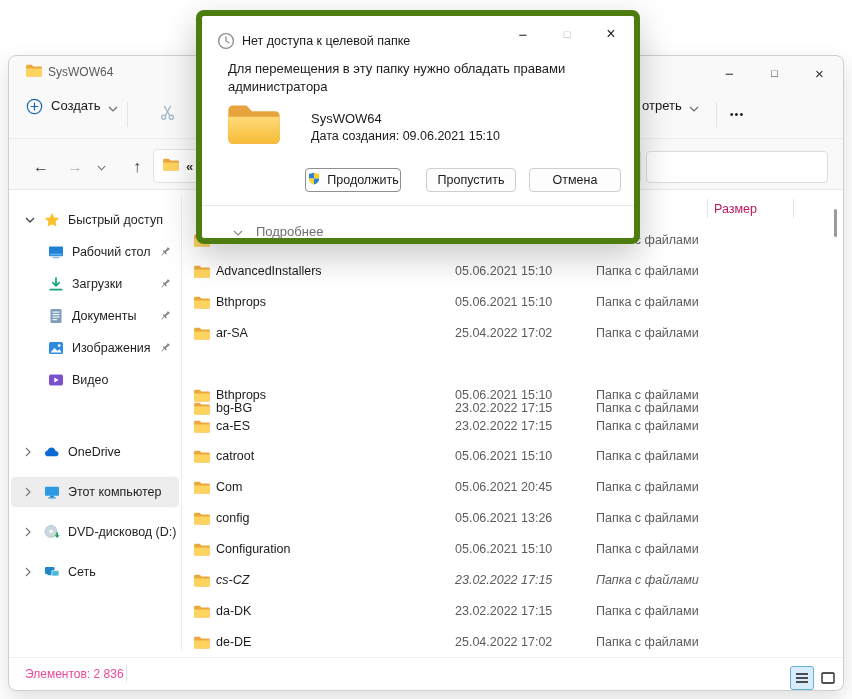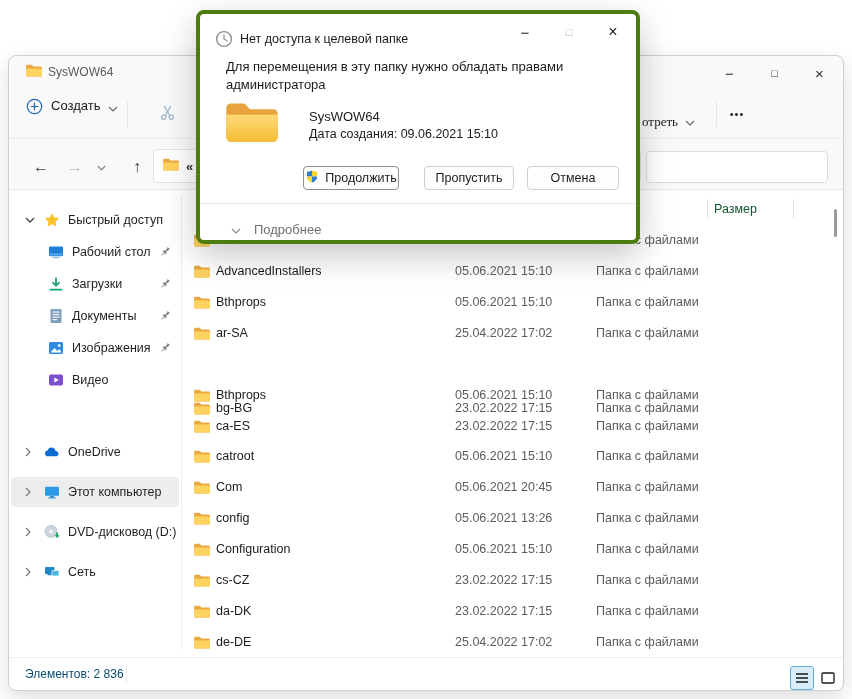--- a/index.html
+++ b/index.html
@@ -16,21 +16,21 @@
   .win-controls { right:1px; top:1px; height:32px; display:flex; }
   .win-controls .wc { width:45px; height:32px; display:flex; align-items:center; justify-content:center;
     color:#303030; font-size:13px; }
   .wc.min { font-size:15px; }  .wc.max { font-size:11px; }  .wc.close { font-size:15px; }
 
   
   .tb-new { left:17px; top:42px; height:32px; display:flex; align-items:flex-start; gap:8px; }
   .tb-new .lbl { font-size:13px; color:#191919; }
   .tb-sep { width:1px; background:#e4e4e4; top:46px; height:25px; }
   .tb-scissors { left:142px; top:42px; width:32px; height:32px; display:flex; align-items:center; justify-content:center; }
-  .tb-view { left:633px; top:42px; height:32px; display:flex; align-items:flex-end; gap:7px;font-family:Liberation Serif, serif; }
+  .tb-view { left:633px; top:42px; height:32px; display:flex; align-items:flex-start; gap:7px; }
   .tb-view .lbl { font-size:13px; color:#191919; }
   .tb-more { left:711px; top:42px; width:34px; height:32px; display:flex; align-items:center; justify-content:center;
     font-size:11px; letter-spacing:1px; color:#191919; }
   .hr1 { left:0; right:0; top:82px; height:1px; background:#ececec; }
   .hr2 { left:0; right:0; top:133px; height:1px; background:#e8e8e8; }
 
   
   .nav-btn { top:95px; width:32px; height:32px; display:flex; align-items:center; justify-content:center;
     font-size:16px; color:#3c3c3c; }
   .nav-btn.disabled { color:#b9b9b9; }
@@ -51,41 +51,41 @@
   .srow { left:2px; width:168px; height:30px; display:flex; align-items:center; border-radius:4px;
     font-size:12.5px; color:#1f1f1f; }
   .srow.sel { background:#ededed; }
   .srow .tchev { width:10px; margin-left:14px; display:flex; }
   .srow .sic { width:16px; height:16px; margin-left:9px; flex:0 0 auto; }
   .srow.child .sic { margin-left:37px; }
   .srow .slbl { margin-left:8px; white-space:nowrap; }
   .srow .pin { margin-left:auto; margin-right:8px; width:12px; height:12px; }
 
   
-  .col-size { left:705px; top:146px; font-size:12.5px; color:#14532d; }
+  .col-size { left:705px; top:146px; font-size:12.5px; color:#be185d; }
   .col-sep { top:143px; width:1px; height:19px; background:#e3e3e3; }
   .vscroll { left:825px; top:153px; width:3px; height:28px; background:#9a9a9a; border-radius:2px; }
   .frow { position:absolute; left:176px; right:10px; height:31px; }
   .frow .fic { position:absolute; left:9px; top:8px; }
   .frow .fname { position:absolute; left:31px; top:8px; font-size:12.5px; color:#1b1b1b; white-space:nowrap; }
   .frow .fdate { position:absolute; left:270px; top:8px; font-size:12.5px; color:#5c5c5c; white-space:nowrap; }
   .frow .ftype { position:absolute; left:411px; top:8px; font-size:12.5px; color:#5c5c5c; white-space:nowrap; }
 
   
   .statusbar { left:0; right:0; bottom:0; height:33px; background:#fff; border-top:1px solid #efefef;
     border-radius:0 0 8px 8px; }
-  .status-text { left:16px; bottom:9px; font-size:12px; color:#0c4a6e; }
+  .status-text { left:16px; bottom:9px; font-size:12px; color:#ec4899; }
   .status-sep { left:117px; bottom:7px; width:1px; height:19px; background:#e8e8e8; }
   .vbtn { width:24px; height:24px; border-radius:3px; display:flex; align-items:center; justify-content:center; }
   .vbtn.details { left:781px; top:610px; background:#d9ecf9; border:1px solid #62aede; }
   .vbtn.icons   { left:807px; top:610px; }
 
   
   #dialog { position:absolute; left:196px; top:10px; width:444px; height:234px; background:#fff;
-    border:4px solid #4d7c0f; border-radius:8px; box-shadow:0 12px 34px rgba(0,0,0,.22); z-index:10; }
+    border:6px solid #4d7c0f; border-radius:8px; box-shadow:0 12px 34px rgba(0,0,0,.22); z-index:10; }
   .dlg-title { left:40px; top:18px; font-size:12.5px; color:#1a1a1a; }
   .dlg-controls { right:1px; top:1px; height:34px; display:flex; }
   .dlg-controls .wc { width:44px; height:34px; display:flex; align-items:center; justify-content:center; color:#222; }
   .dlg-controls .wc.max { color:#b5b5b5; }
   .dlg-msg { left:26px; top:44px; width:352px; font-size:13px; color:#1b1b1b; line-height:18px; }
   .dlg-fname { left:109px; top:95px; font-size:13px; color:#1b1b1b; }
   .dlg-fdate { left:109px; top:113px; font-size:12.5px; color:#1b1b1b; }
   .dlg-btn { position:absolute; top:152px; height:24px; border:1px solid #cfcfcf; border-radius:4px;
     background:#fdfdfd; font-size:12.5px; color:#1b1b1b; display:flex; align-items:center; justify-content:center; gap:6px;
     font-family:inherit; }
@@ -439,21 +439,21 @@
     <span class="fic">
       <svg width="16" height="13" viewBox="0 0 16 13">
             <path d="M1.5.8h4.2l1.7 1.8h7.1c.8 0 1.4.6 1.4 1.4v7.2c0 .8-.6 1.4-1.4 1.4H1.5C.7 12.6.1 12 .1 11.2V2.2C.1 1.4.7.8 1.5.8z" fill="#eaa83e"></path>
             <path d="M.1 4.6h15.8v6.6c0 .8-.6 1.4-1.4 1.4H1.5C.7 12.6.1 12 .1 11.2z" fill="#ffd35f"></path>
           </svg>
     </span>
     <span class="fname">Configuration</span>
     <span class="fdate">05.06.2021 15:10</span>
     <span class="ftype">Папка с файлами</span>
   </div>
-      <div class="frow" style="top: 509px;">
+      <div class="frow" style="top: 509px; font-style: italic;">
     <span class="fic">
       <svg width="16" height="13" viewBox="0 0 16 13">
             <path d="M1.5.8h4.2l1.7 1.8h7.1c.8 0 1.4.6 1.4 1.4v7.2c0 .8-.6 1.4-1.4 1.4H1.5C.7 12.6.1 12 .1 11.2V2.2C.1 1.4.7.8 1.5.8z" fill="#eaa83e"></path>
             <path d="M.1 4.6h15.8v6.6c0 .8-.6 1.4-1.4 1.4H1.5C.7 12.6.1 12 .1 11.2z" fill="#ffd35f"></path>
           </svg>
     </span>
     <span class="fname">cs-CZ</span>
     <span class="fdate">23.02.2022 17:15</span>
     <span class="ftype">Папка с файлами</span>
   </div>

